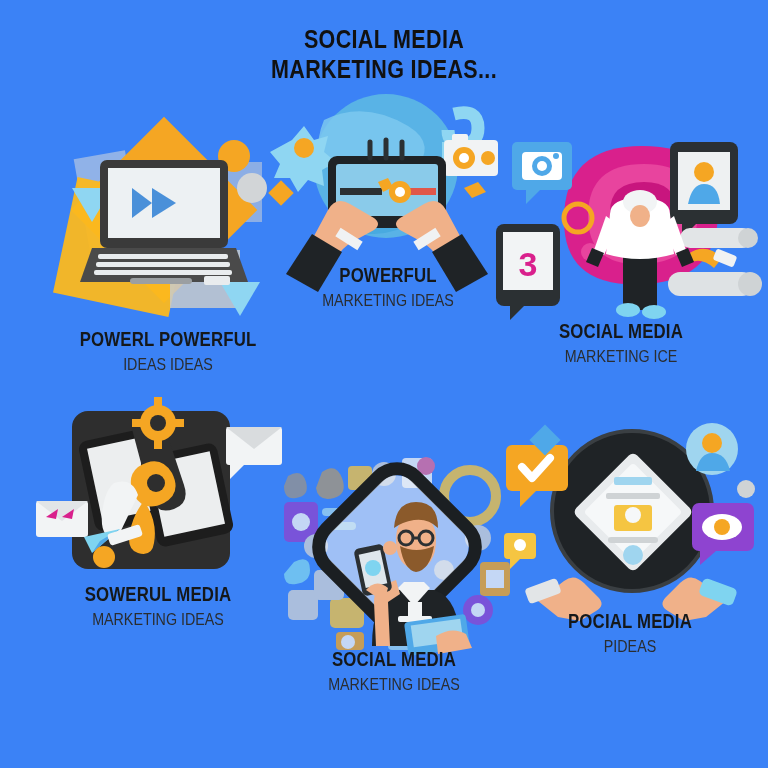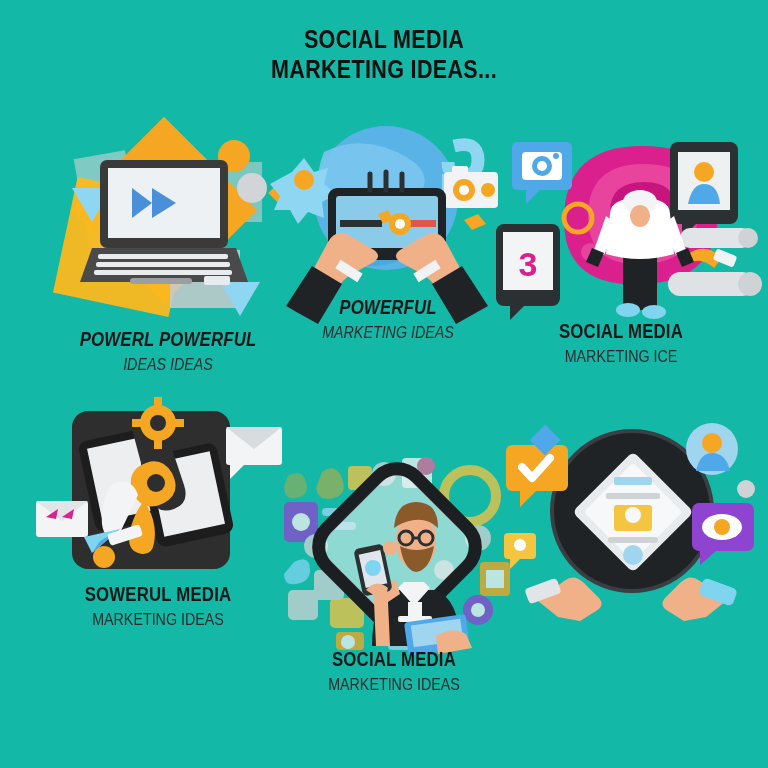--- a/index.html
+++ b/index.html
@@ -3,21 +3,21 @@
 <meta charset="utf-8">
 <style>
   html,body{margin:0;padding:0;}
   body{
     width:768px;height:768px;
     background:#f6f6f6;
     font-family:"Liberation Sans", sans-serif;
     overflow:hidden;
     position:relative;
   }
-  .poster{position:absolute;inset:0;background:#14b8a6;}
+  .poster{position:absolute;inset:0;background:#3b82f6;}
 
   
   .poster-title{
     position:absolute;left:0;right:0;top:24px;
     text-align:center;
     color:#111;
     font-weight:bold;
     font-size:25px;
     line-height:30px;
     letter-spacing:.4px;
@@ -35,27 +35,27 @@
     color:#15181a;font-weight:bold;font-size:20px;line-height:23px;
     letter-spacing:.2px;transform:scaleX(.84);white-space:nowrap;
   }
   .cap-sub{
     color:#2a2d30;font-weight:normal;font-size:17px;line-height:21px;
     margin-top:3px;transform:scaleX(.84);white-space:nowrap;
   }
 
   
   #card-1{left:20px;  top:130px; width:300px;height:270px;}
-  #card-2{left:266px; top:116px; width:240px;height:250px;font-style:italic;}
+  #card-2{left:266px; top:84px; width:240px;height:250px;}
   #card-3{left:492px; top:120px; width:270px;height:280px;}
   #card-4{left:30px;  top:405px; width:280px;height:240px;}
   #card-5{left:270px; top:450px; width:250px;height:260px;}
   #card-6{left:500px; top:415px; width:260px;height:250px;}
 
-  #card-1 .caption{top:198px;left:148px;font-style:italic;}
+  #card-1 .caption{top:198px;left:148px;}
   #card-2 .caption{top:180px;left:122px;}
   #card-3 .caption{top:200px;left:129px;}
   #card-4 .caption{top:178px;left:128px;}
   #card-5 .caption{top:198px;left:124px;}
   #card-6 .caption{top:195px;left:130px;}
 
   svg{display:block;overflow:visible;}
 </style>
 </head>
 <body>
@@ -383,15 +383,19 @@
           <polygon points="10,144 10,154 20,144" fill="#F5C542"></polygon>
           <circle cx="20" cy="130" r="6" fill="#fff"></circle>
         </g>
 
         <path d="M38 186 l26 -20 q10 -8 20 2 l14 14 q8 8 -2 14 l-16 10 -22 -4Z" fill="#F0B189"></path>
         <path d="M226 186 l-26 -20 q-10 -8 -20 2 l-14 14 q-8 8 2 14 l16 10 22 -4Z" fill="#F0B189"></path>
         <rect x="26" y="168" width="34" height="16" rx="4" fill="#e2e5e7" transform="rotate(-20 43 176)"></rect>
         <rect x="200" y="168" width="36" height="18" rx="5" fill="#7FD4F0" transform="rotate(20 218 177)"></rect>
       </svg>
     </div>
+    <div class="caption">
+      <div class="cap-main">POCIAL MEDIA</div>
+      <div class="cap-sub">PIDEAS</div>
+    </div>
   </div>
 
 </div>
 
 </body></html>

